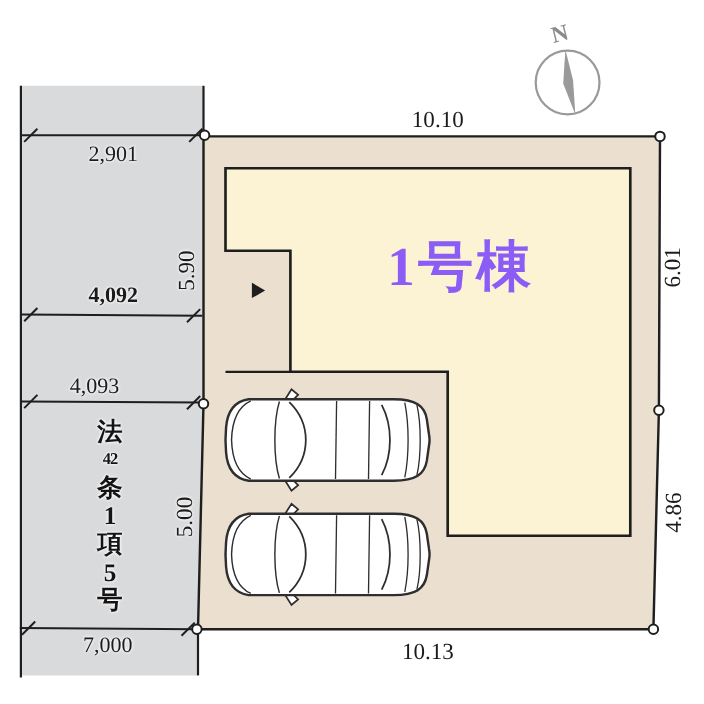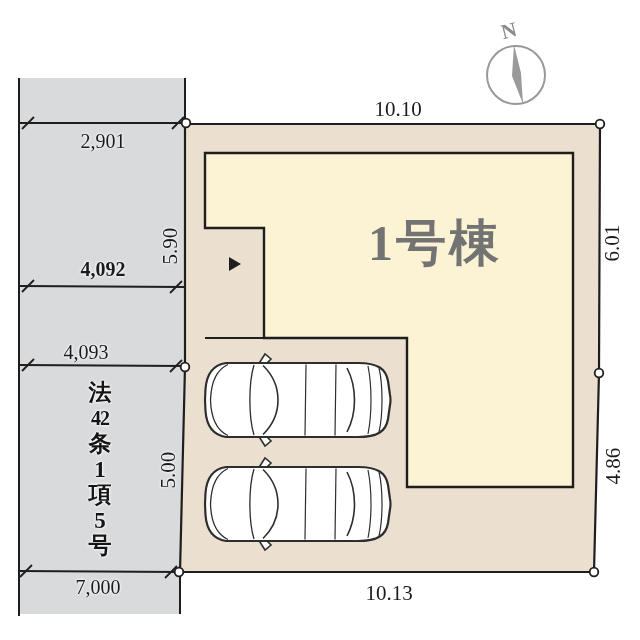--- a/index.html
+++ b/index.html
@@ -10,29 +10,29 @@
   .canvas svg{position:absolute;left:0;top:0;}
   .lbl{
     position:absolute;transform:translate(-50%,-50%);
     font-size:21px;white-space:nowrap;color:#1b1b1b;
     text-shadow:0 0 3px #fff,0 0 3px #fff;
   }
   .lbl.vert{transform:translate(-50%,-50%) rotate(-90deg);}
   .lbl.roadw{font-size:20px;}
   .bldg-label{
     position:absolute;transform:translate(-50%,-50%);
-    font-size:50px;font-weight:bold;letter-spacing:3px;color:#737373;white-space:nowrap;margin-left:16px;
+    font-size:50px;font-weight:bold;letter-spacing:3px;color:#8b5cf6;white-space:nowrap;
   }
   .law-col{
     position:absolute;transform:translate(-50%,-50%);
     display:flex;flex-direction:column;align-items:center;
     font-weight:bold;font-size:23px;line-height:25.5px;color:#141414;
     text-shadow:0 0 3px #fff,0 0 3px #fff;
   }
-  .law-col .digits{font-size:20px;letter-spacing:-1px;}
+  .law-col .digits{font-size:15px;letter-spacing:-1px;}
   .n-label{
     position:absolute;transform:translate(-50%,-50%) rotate(-14deg);
     font-size:21px;color:#8a8a8a;font-weight:bold;text-shadow:none;
   }
 </style>
 </head>
 <body>
 
 <div class="canvas">
 

